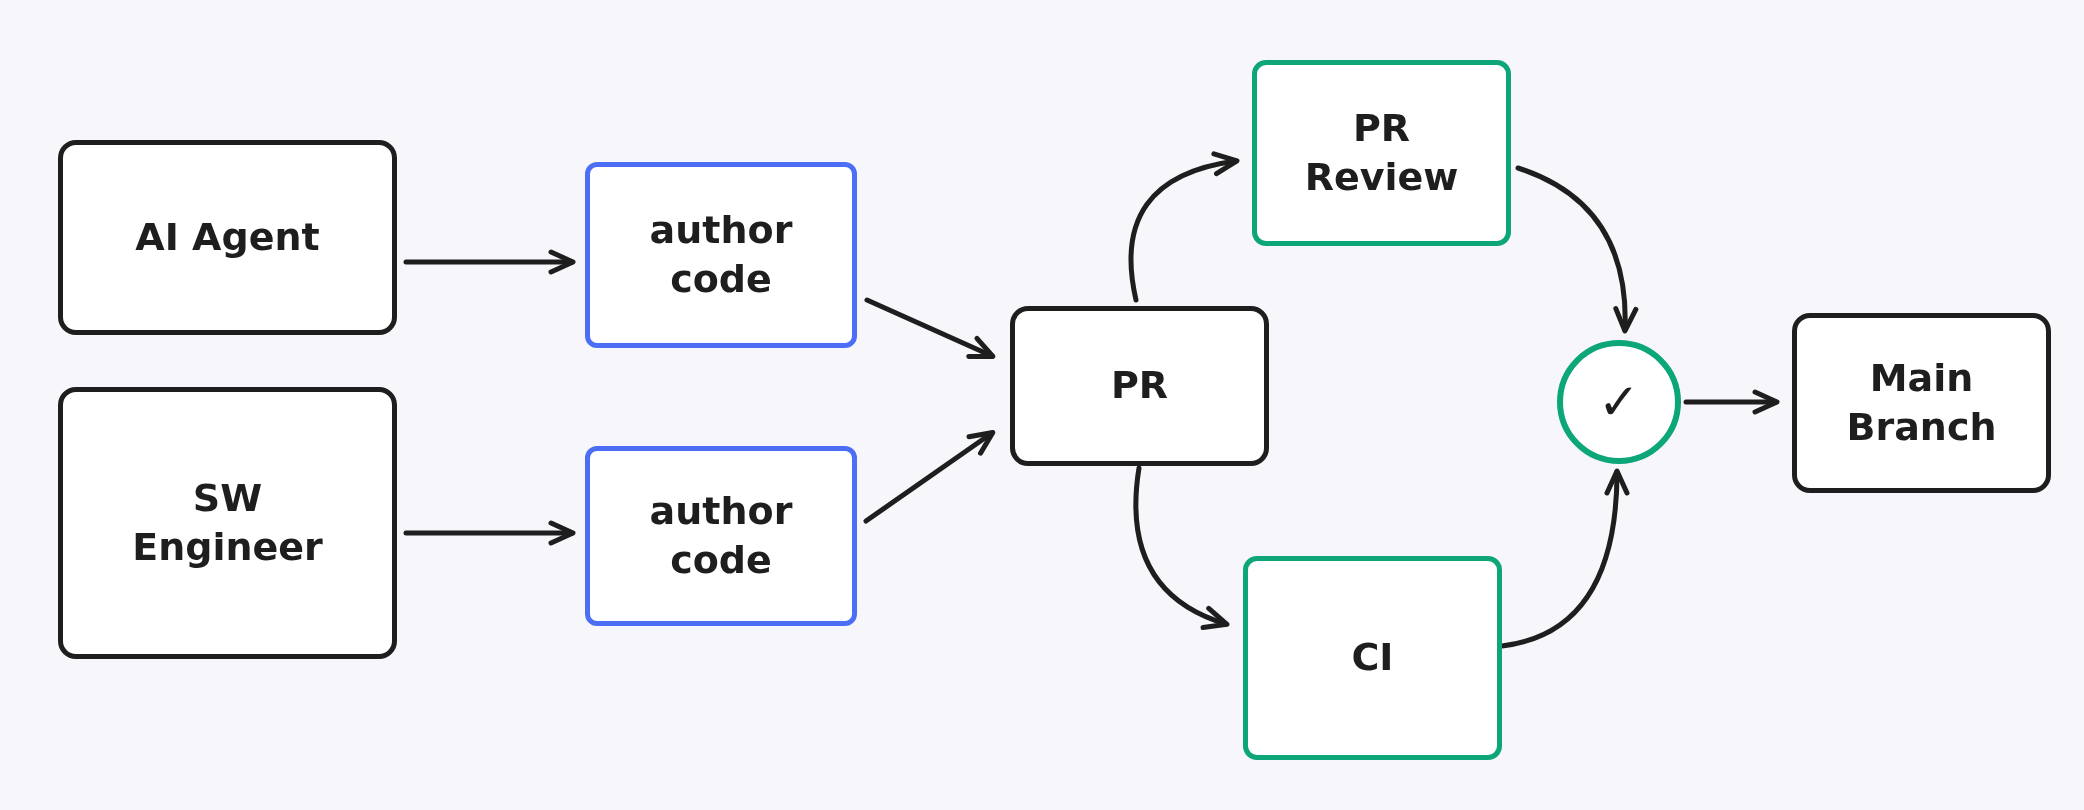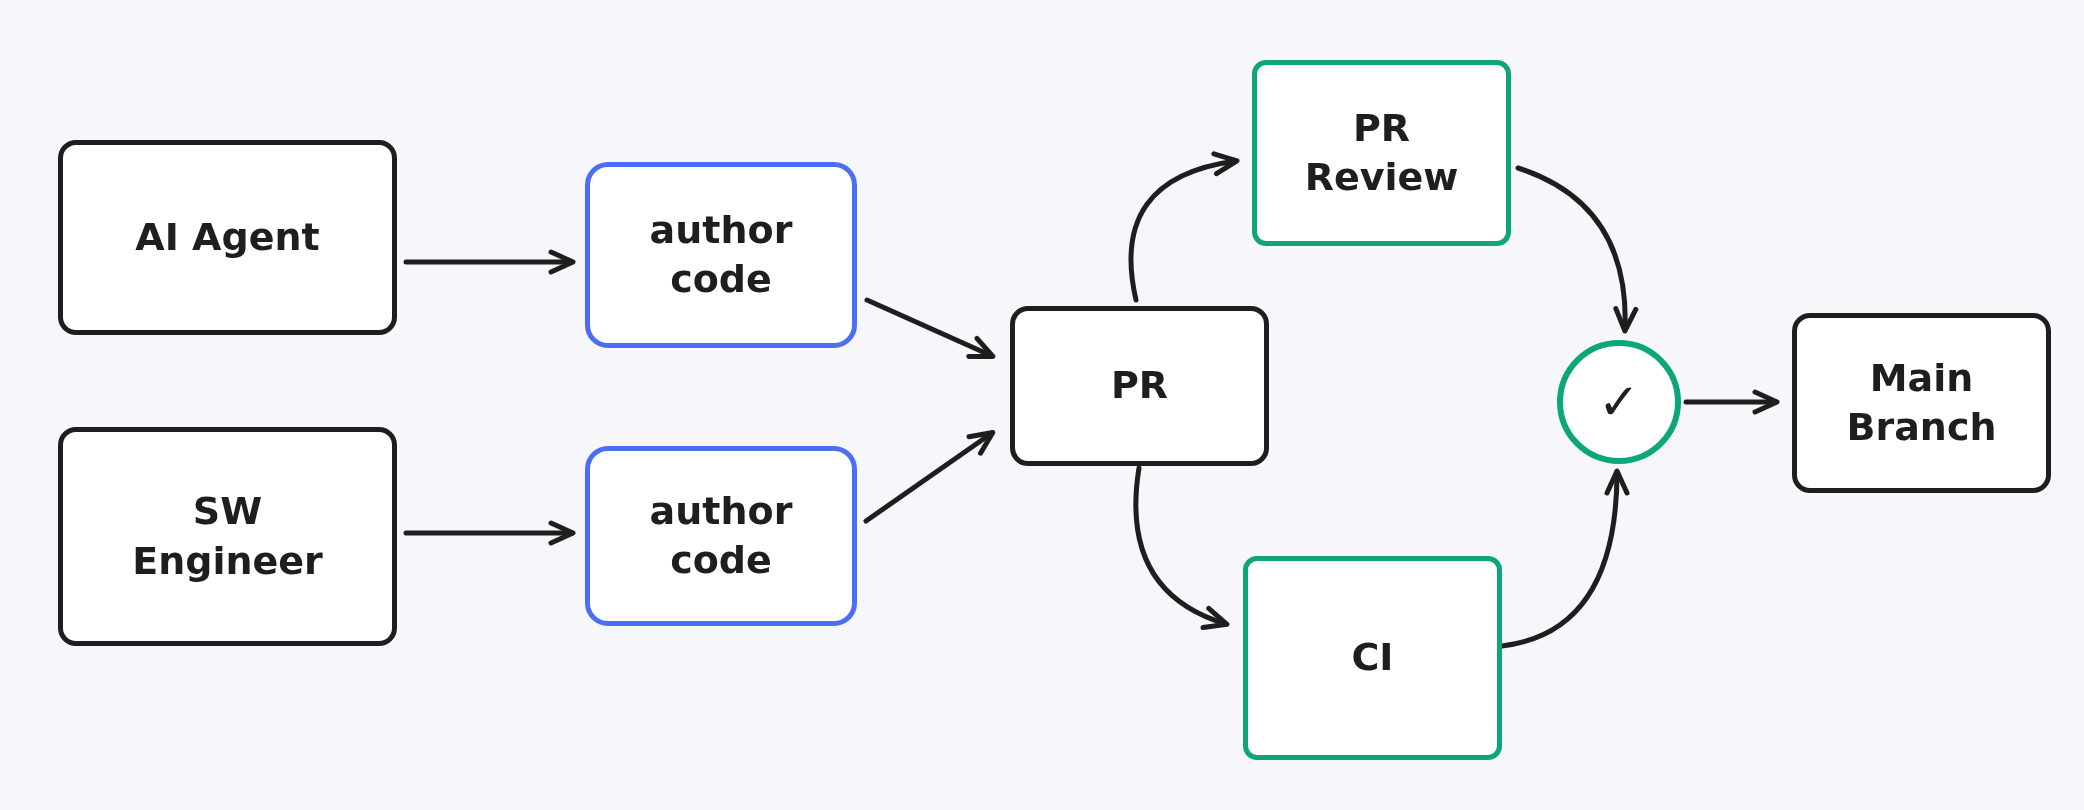--- a/index.html
+++ b/index.html
@@ -50,28 +50,28 @@
     font-weight: 700;
     font-size: 38px;
     color: #1e1e1e;
     line-height: 1.3;
   }
   .node span {
     white-space: pre-line;
   }
   .node.blue {
     border-color: var(--stroke-blue, #4c6ef5);
-    border-radius: 23px;
+    border-radius: 12px;
   }
   .node.green {
     border-color: var(--stroke-green, #0ca678);
     border-radius: 14px;
   }
   .n-ai    { left: 58px;   top: 140px; width: 339px; height: 195px; }
-  .n-sw    { left: 58px;   top: 427px; width: 339px; height: 219px; }
+  .n-sw    { left: 58px;   top: 387px; width: 339px; height: 272px; }
   .n-ac1   { left: 585px;  top: 162px; width: 272px; height: 186px; }
   .n-ac2   { left: 585px;  top: 446px; width: 272px; height: 180px; }
   .n-pr    { left: 1010px; top: 306px; width: 259px; height: 160px; }
   .n-prr   { left: 1252px; top: 60px;  width: 259px; height: 186px; }
   .n-ci    { left: 1243px; top: 556px; width: 259px; height: 204px; }
   .n-main  { left: 1792px; top: 313px; width: 259px; height: 180px; text-align: center; }
   .n-check {
     left: 1557px; top: 340px; width: 124px; height: 124px;
     border: 6px solid var(--stroke-green, #0ca678);
     border-radius: 50%;

